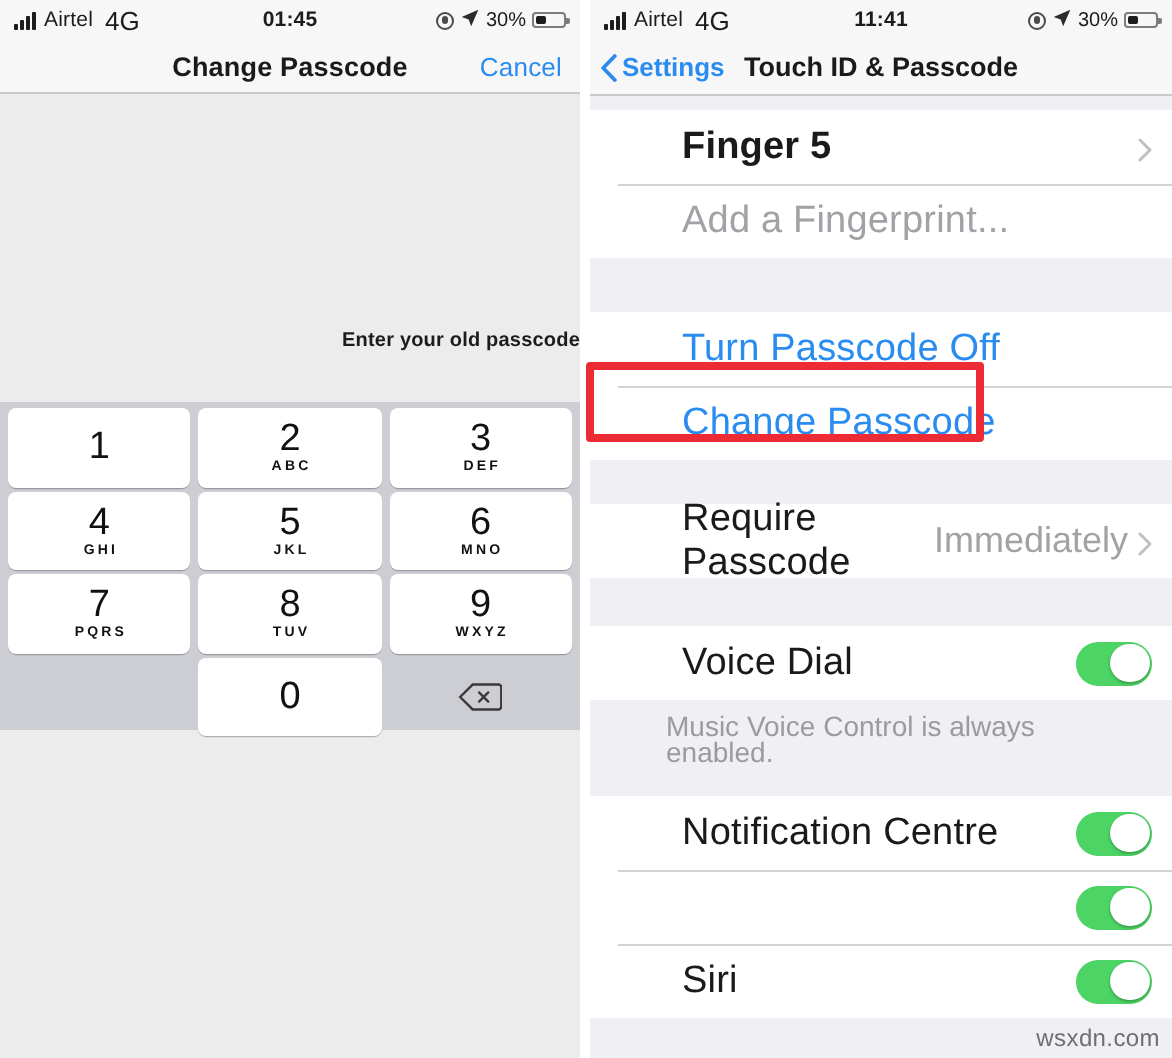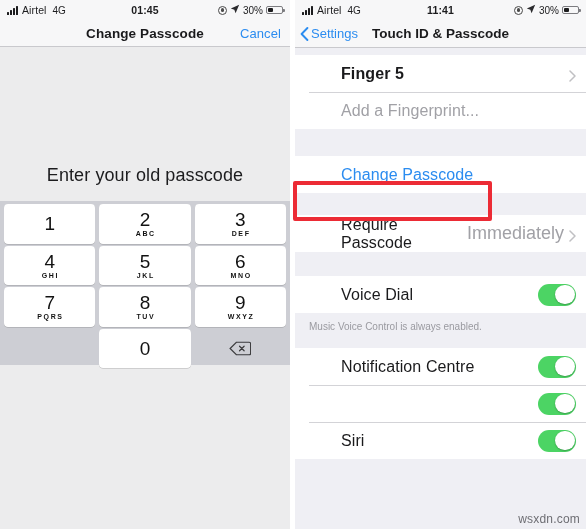--- a/index.html
+++ b/index.html
@@ -19,21 +19,21 @@
   .phone-right { width:291px; background:#efeff4; }
 
   .statusbar {
     height:20px; background:#f7f7f8;
     display:flex; align-items:center;
     padding:0 7px; font-size:10.5px; color:#1c1c1e;
     position:relative;
   }
   .sb-left { display:flex; align-items:center; gap:4px; }
   .sb-carrier { font-size:10.5px; letter-spacing:.1px; }
-  .sb-net { font-size:10px; margin-left:2px; }
+  .sb-net { font-size:13px; margin-left:2px; }
   .sb-time {
     position:absolute; left:0; right:0; text-align:center;
     font-size:10.5px; font-weight:600; letter-spacing:.1px;
   }
   .sb-right {
     margin-left:auto; display:flex; align-items:center; gap:3px;
     position:relative; z-index:2;
   }
   .sb-pct { font-size:10px; }
   .bars { display:flex; align-items:flex-end; gap:1px; height:9px; }
@@ -69,22 +69,22 @@
     height:27px; background:#f7f7f8;
     display:flex; align-items:center; justify-content:center;
     position:relative; border-bottom:.5px solid #c9c9cd;
   }
   .nav-left .title { font-size:13.5px; font-weight:700; color:#1a1a1c; letter-spacing:.1px; }
   .nav-left .cancel {
     position:absolute; right:9px; font-size:13px; color:#2b8cf0; letter-spacing:.1px;
   }
   .pass-body { height:318px; background:#ececed; position:relative; }
   .pass-prompt {
-    position:absolute; top:118px; left:0; right:0; text-align:center;
-    font-size:18px; color:#1c1c1e; letter-spacing:.1px;
+    position:absolute; top:118px; left:0; right:0; text-align:right;
+    font-size:10px; color:#1c1c1e; letter-spacing:.1px;font-weight:bold;
   }
   .dots {
     position:absolute; top:192px; left:0; right:0;
     display:flex; justify-content:center; gap:25px;
   }
   .dot {
     width:13px; height:13px; border-radius:50%;
     border:1.3px solid #62626a; background:transparent;
   }
 
@@ -109,48 +109,48 @@
   .del-glyph { width:22px; height:15px; }
 
   
   .nav-right {
     height:28px; background:#f7f7f8;
     display:flex; align-items:center; position:relative;
     border-bottom:.5px solid #c9c9cd;
   }
   .back {
     display:flex; align-items:center; gap:2px; padding-left:5px;
-    color:#2b8cf0; font-size:13px;
+    color:#2b8cf0; font-size:13px;font-weight:bold;
   }
   .chev-back { width:9px; height:14px; }
   .nav-right .title {
     position:absolute; left:0; right:0; text-align:center;
     font-size:13.5px; font-weight:700; color:#1a1a1c; pointer-events:none;
   }
   .list-section { background:#ffffff; }
   .gap { background:#efeff4; }
   .row {
     height:37px; display:flex; align-items:center;
     padding:0 10px 0 14px; position:relative; background:#fff;
   }
   .row + .row::before{
     content:""; position:absolute; left:14px; right:0; top:0;
     height:.5px; background:#d3d3d7;
   }
-  .row .label { font-size:16px; color:#1a1a1c; letter-spacing:.1px;padding-left:32px; }
+  .row .label { font-size:19px; color:#1a1a1c; letter-spacing:.1px;padding-left:32px; }
   .row .label.bold { font-weight:600; }
   .row .label.blue { color:#2b8cf0; }
   .row .label.muted { color:#a1a1a6; }
   .row .right {
     margin-left:auto; display:flex; align-items:center; gap:5px;
   }
   .row .value { font-size:18px; color:#a1a1a6; }
   .chev { width:7px; height:12px; opacity:.55; }
   .footer-note {
-    font-size:10px; color:#9a9aa0; padding:7px 22px 0 14px; line-height:13px;
+    font-size:14px; color:#9a9aa0; padding:7px 22px 0 14px; line-height:13px;margin-left:24px;
   }
   .group-header {
     font-size:10.5px; color:#8e8e93; letter-spacing:.35px;
     padding:0 14px 5px 14px; text-transform:uppercase;
   }
   .toggle {
     width:38px; height:22px; border-radius:11px; background:#4cd464;
     position:relative; flex:none;
   }
   .toggle::after{
@@ -338,20 +338,23 @@
       </div>
       <div class="row">
         <span class="label muted">Add a Fingerprint...</span>
       </div>
     </div>
 
     <div class="gap" style="height:27px"></div>
 
     <div class="list-section">
       <div class="row">
+        <span class="label blue">Turn Passcode Off</span>
+      </div>
+      <div class="row">
         <span class="label blue">Change Passcode</span>
       </div>
     </div>
 
     <div class="gap" style="height:22px"></div>
 
     <div class="list-section">
       <div class="row">
         <span class="label">Require Passcode</span>
         <span class="right">

